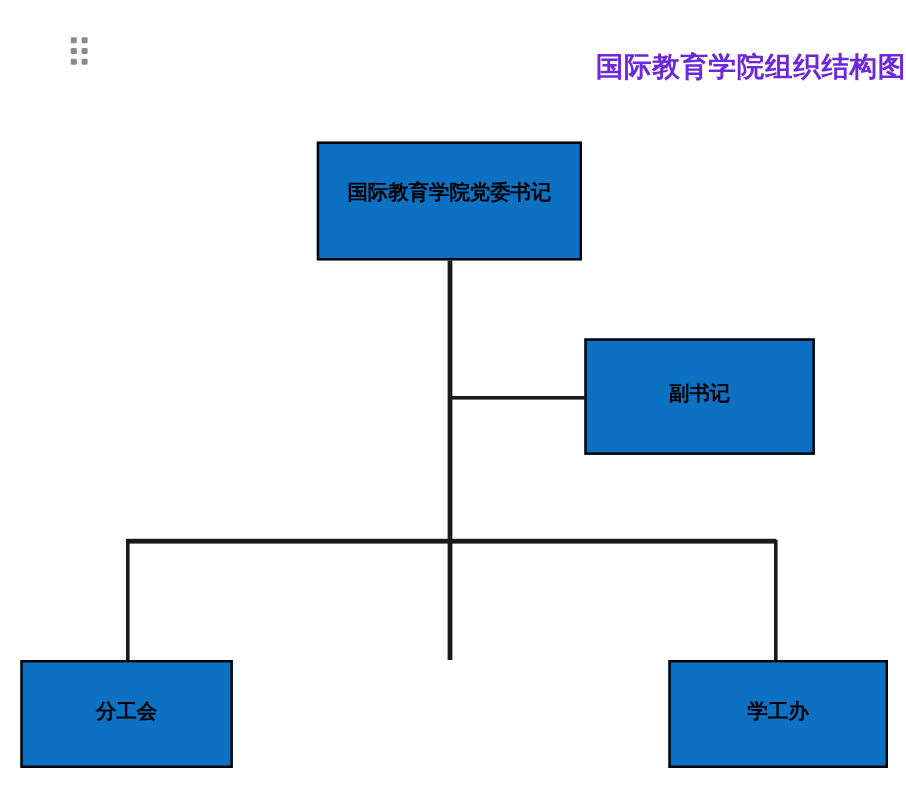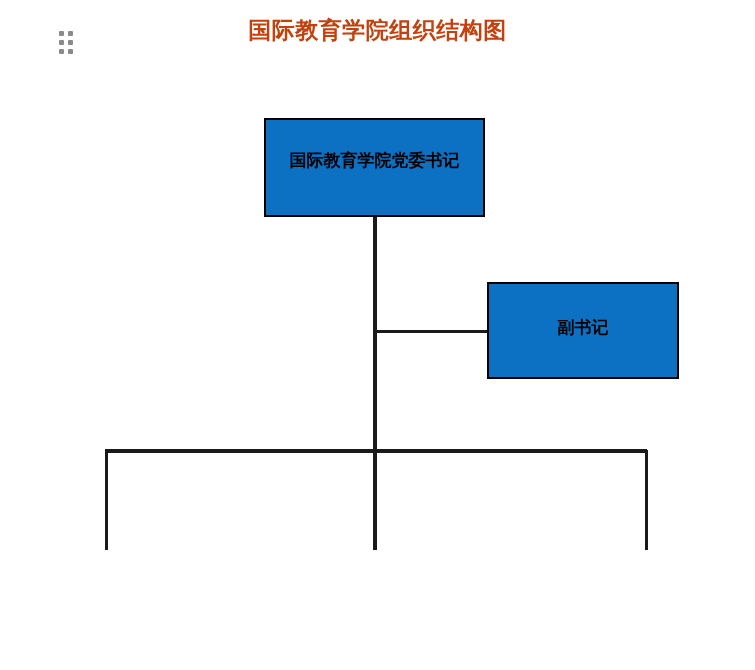--- a/index.html
+++ b/index.html
@@ -38,26 +38,26 @@
     width: 5px;
     height: 5px;
     background: #8a8a8a;
     border-radius: 1px;
   }
 
   
   .chart-title {
     position: absolute;
     left: 0;
-    top: 17px;
+    top: 42px;
     width: 755px;
-    text-align: center;
+    text-align: right;
     font-size: 23px;
     font-weight: 700;
-    color: #c2410c;
+    color: #6d28d9;
     letter-spacing: 0.5px;
     line-height: 1.25;
     white-space: nowrap;
   }
 
   
   .line {
     position: absolute;
     background: #1a1a1a;
   }
@@ -120,16 +120,22 @@
   <div class="line v thin" style="left:645px; top:450px; height:100px;"></div>
 
   <div class="node deputy" style="left:487px; top:282px; width:192px; height:97px;">
     <span class="node-label">副书记</span>
   </div>
 
   <div class="node root" style="left:264px; top:118px; width:221px; height:99px;">
     <span class="node-label">国际教育学院党委书记</span>
   </div>
 
+  <div class="node leaf" style="left:17px; top:550px; width:177px; height:90px;">
+    <span class="node-label">分工会</span>
+  </div>
 
 
+  <div class="node leaf" style="left:557px; top:550px; width:183px; height:90px;">
+    <span class="node-label">学工办</span>
+  </div>
 
 </div>
 
 </body></html>

